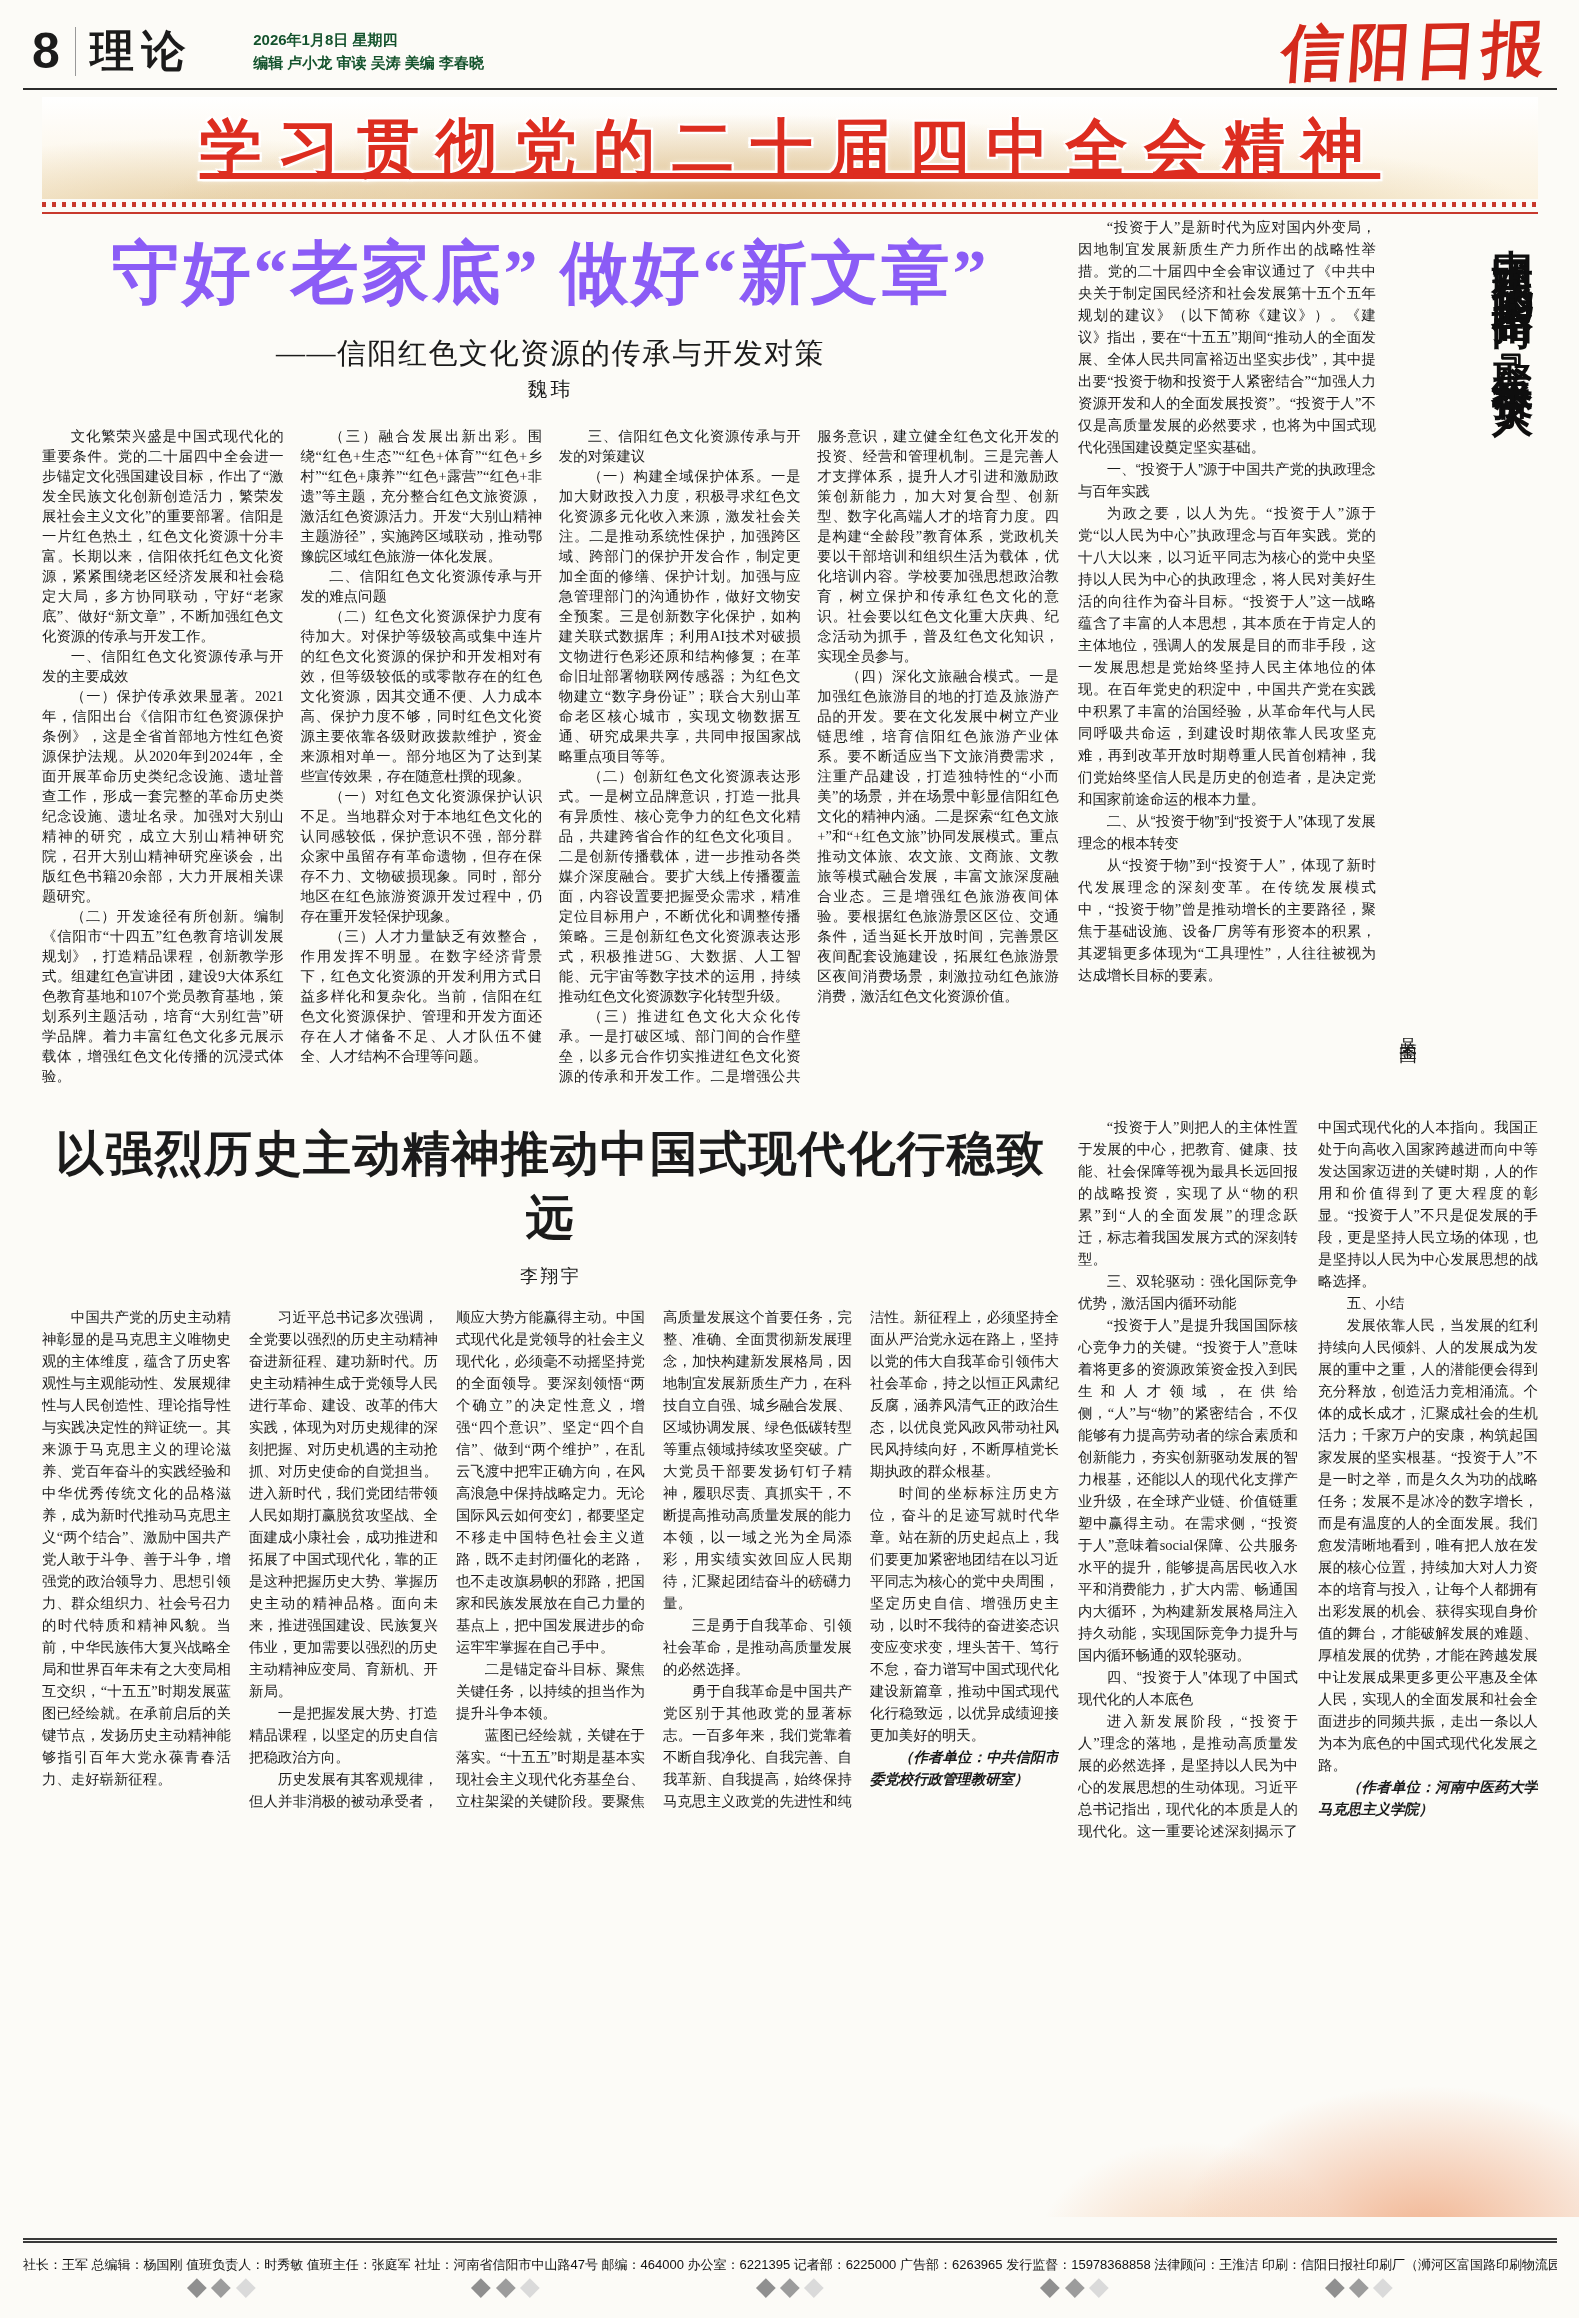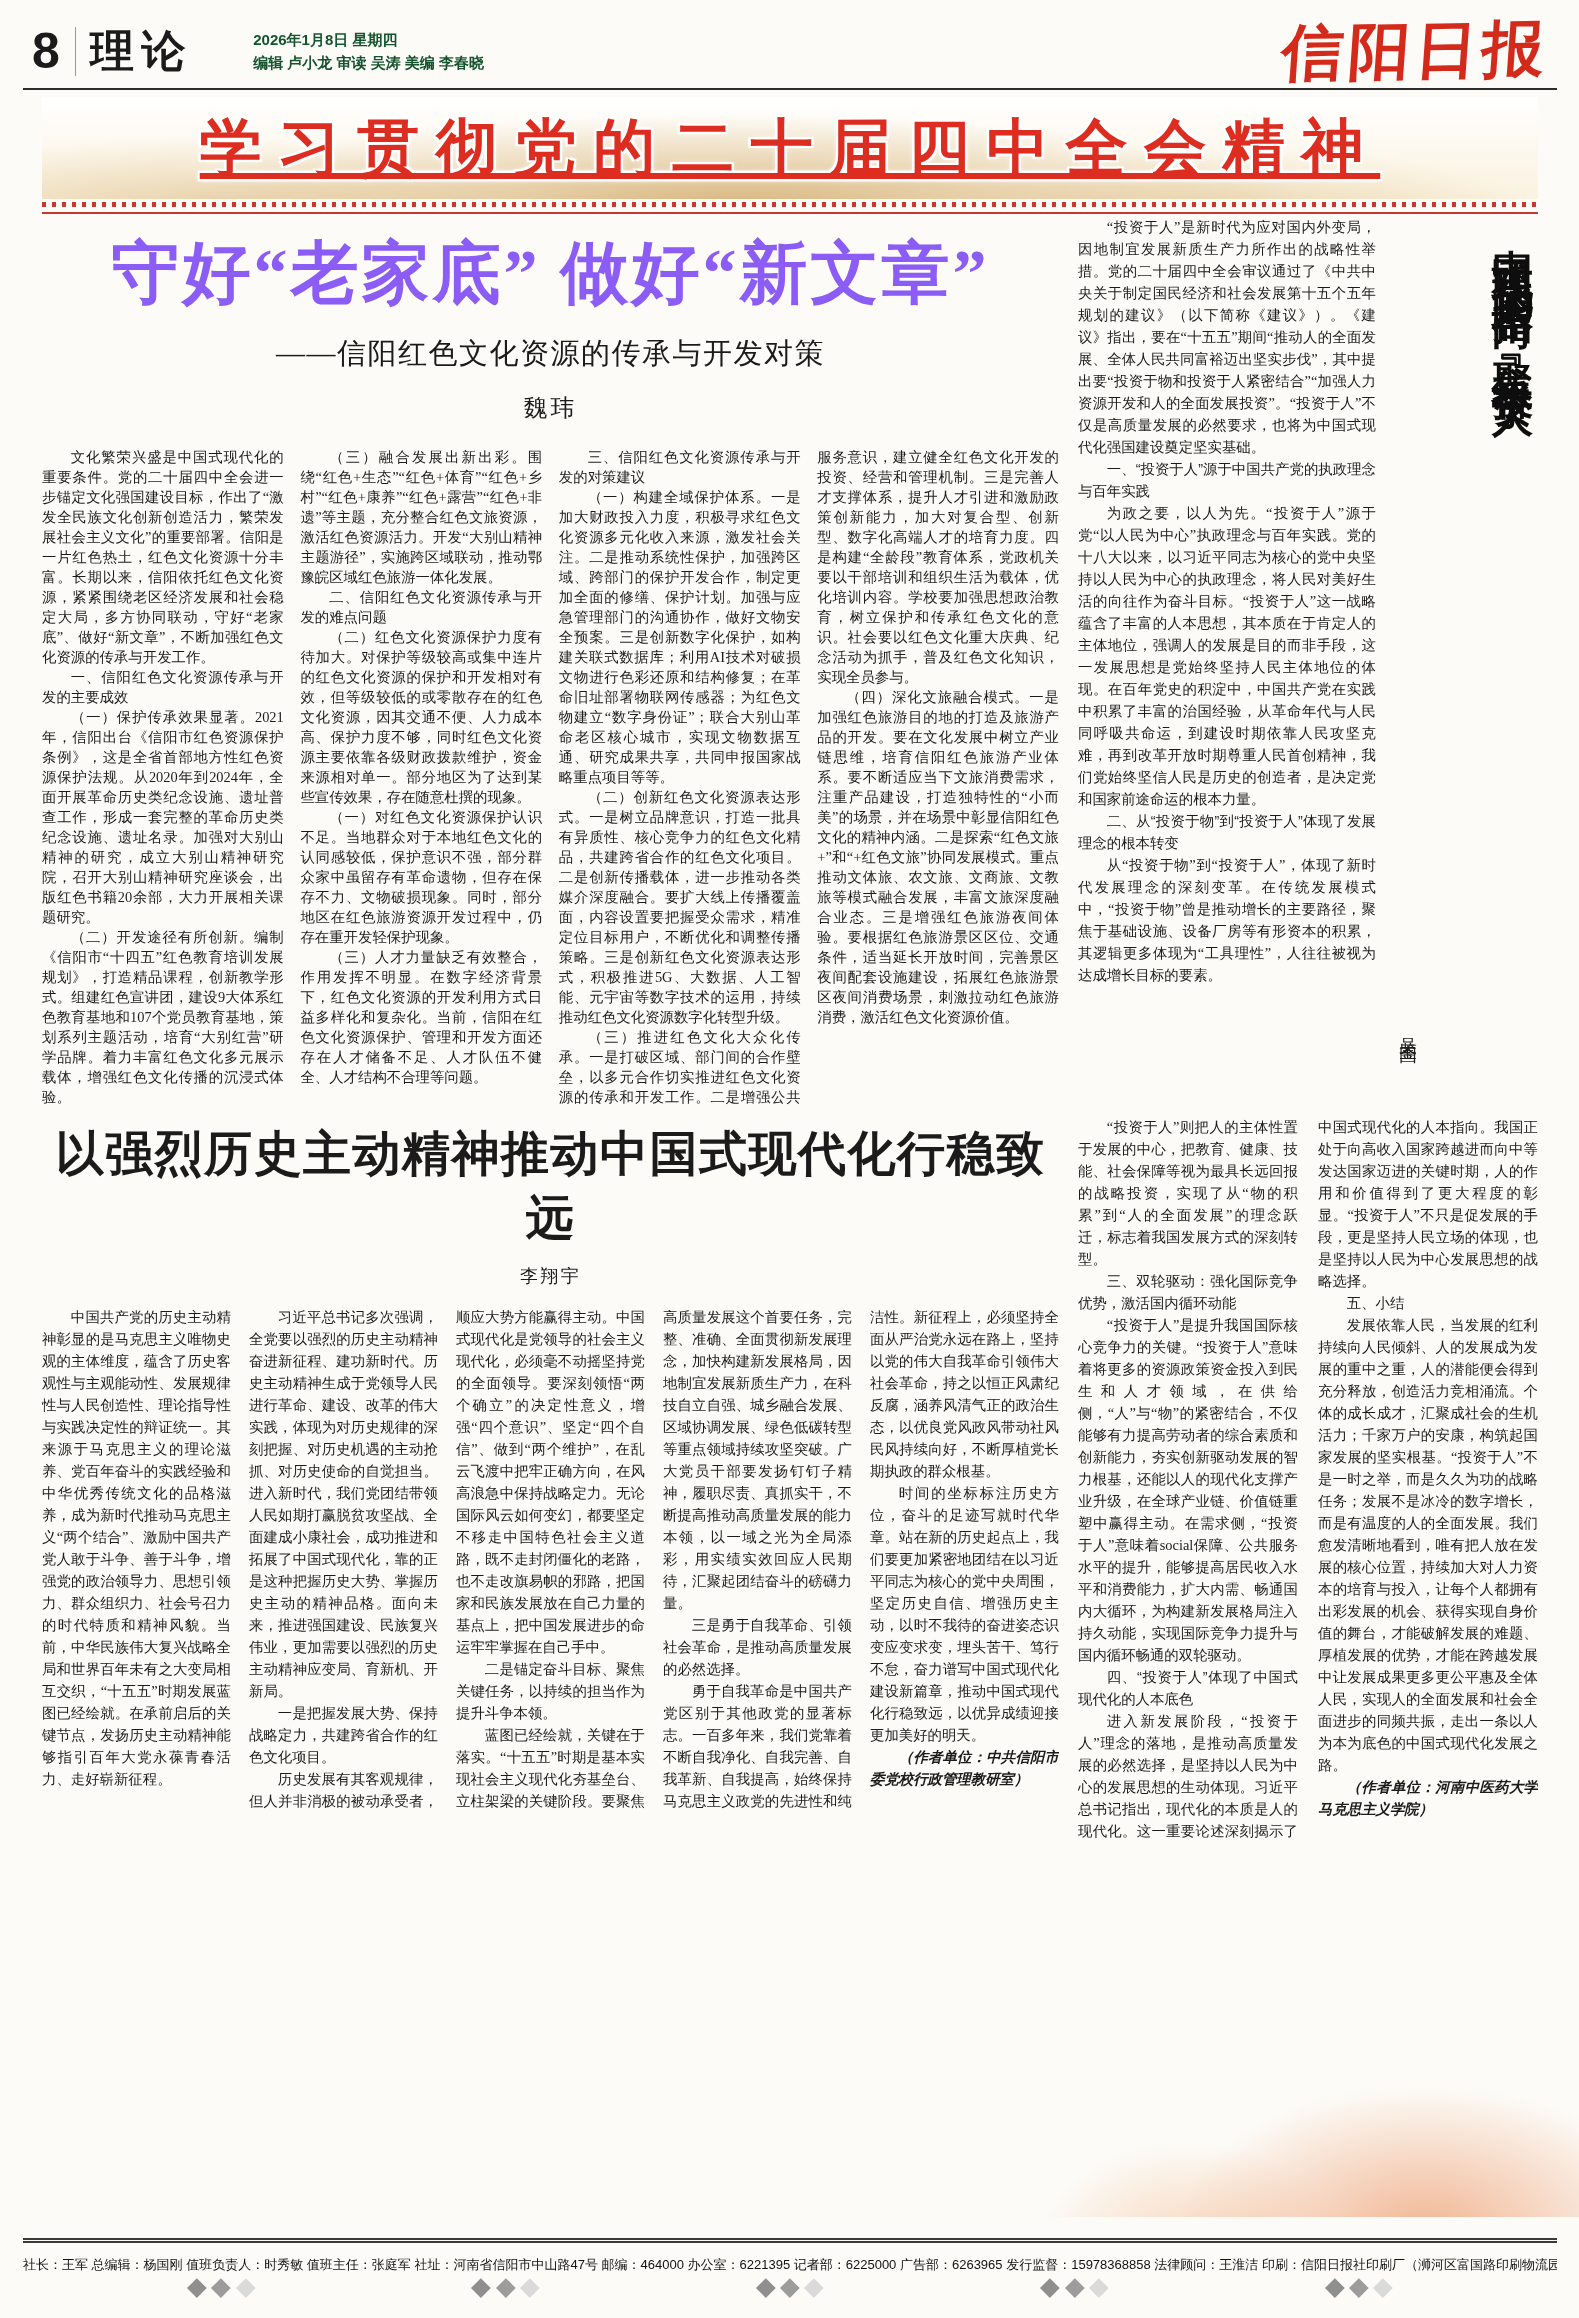--- a/index.html
+++ b/index.html
@@ -29,21 +29,21 @@
   .banner-title{ font-size:62px; font-weight:900; color:#dd2d20; letter-spacing:16.7px;
     font-family:"Liberation Serif",serif;
     text-shadow:-2.3px -2.3px 0 #fff, 2.3px -2.3px 0 #fff, -2.3px 2.3px 0 #fff, 2.3px 2.3px 0 #fff, 0 0 7.6px #fff;text-decoration:underline; }
   .banner-dots{ position:absolute; left:42px; right:42px; top:202px; height:4.6px;
     background:repeating-linear-gradient(90deg,#c8392d 0 3.8px, transparent 3.8px 10px); }
   .banner-line{ position:absolute; left:42px; right:42px; top:212px; border-top:2.3px solid #c8392d; }
   
   .a1{ position:absolute; left:42px; top:228px; width:1017px; }
   .a1-title{ font-size:68px; font-weight:900; text-align:center; letter-spacing:3px; color:#8b5cf6; }
   .a1-sub{ margin-top:15px; font-size:29px; text-align:center; letter-spacing:1.5px; }
-  .a1-byline{ margin-top:18px; font-size:24px; text-align:center; letter-spacing:3px; font-family:"Liberation Sans",sans-serif; }
+  .a1-byline{ margin-top:2px; font-size:20px; text-align:center; letter-spacing:3px; font-family:"Liberation Sans",sans-serif; }
   .body-cols{ text-align:justify; overflow:hidden; }
   .a1-body{ margin-top:23px; height:673px; column-count:4; column-gap:16.7px; font-size:14.4px; line-height:20px; }
   .para{ text-indent:2em; }
   .subhead{ font-weight:normal; font-family:"Liberation Sans",sans-serif; text-indent:2em; }
   .attr{ text-indent:2em; font-style:italic; font-weight:bold; }
   
   .a2{ position:absolute; left:42px; top:1122px; width:1017px; }
   .a2-title{ font-size:48px; font-weight:900; text-align:center; letter-spacing:1.5px; }
   .a2-byline{ margin-top:13.7px; font-size:18px; text-align:center; letter-spacing:2.3px; font-family:"Liberation Sans",sans-serif; }
   .a2-body{ margin-top:18px; height:963px; column-count:5; column-gap:18px; font-size:14.4px; line-height:22px; }
@@ -117,21 +117,21 @@
         <p class="para">（四）深化文旅融合模式。一是加强红色旅游目的地的打造及旅游产品的开发。要在文化发展中树立产业链思维，培育信阳红色旅游产业体系。要不断适应当下文旅消费需求，注重产品建设，打造独特性的“小而美”的场景，并在场景中彰显信阳红色文化的精神内涵。二是探索“红色文旅+”和“+红色文旅”协同发展模式。重点推动文体旅、农文旅、文商旅、文教旅等模式融合发展，丰富文旅深度融合业态。三是增强红色旅游夜间体验。要根据红色旅游景区区位、交通条件，适当延长开放时间，完善景区夜间配套设施建设，拓展红色旅游景区夜间消费场景，刺激拉动红色旅游消费，激活红色文化资源价值。</p>
       </div>
   </div>
 
   <div class="a2">
     <div class="a2-title">以强烈历史主动精神推动中国式现代化行稳致远</div>
     <div class="a2-byline">李翔宇</div>
     <div class="a2-body body-cols">
         <p class="para">中国共产党的历史主动精神彰显的是马克思主义唯物史观的主体维度，蕴含了历史客观性与主观能动性、发展规律性与人民创造性、理论指导性与实践决定性的辩证统一。其来源于马克思主义的理论滋养、党百年奋斗的实践经验和中华优秀传统文化的品格滋养，成为新时代推动马克思主义“两个结合”、激励中国共产党人敢于斗争、善于斗争，增强党的政治领导力、思想引领力、群众组织力、社会号召力的时代特质和精神风貌。当前，中华民族伟大复兴战略全局和世界百年未有之大变局相互交织，“十五五”时期发展蓝图已经绘就。在承前启后的关键节点，发扬历史主动精神能够指引百年大党永葆青春活力、走好崭新征程。</p>
         <p class="para">习近平总书记多次强调，全党要以强烈的历史主动精神奋进新征程、建功新时代。历史主动精神生成于党领导人民进行革命、建设、改革的伟大实践，体现为对历史规律的深刻把握、对历史机遇的主动抢抓、对历史使命的自觉担当。进入新时代，我们党团结带领人民如期打赢脱贫攻坚战、全面建成小康社会，成功推进和拓展了中国式现代化，靠的正是这种把握历史大势、掌握历史主动的精神品格。面向未来，推进强国建设、民族复兴伟业，更加需要以强烈的历史主动精神应变局、育新机、开新局。</p>
-        <div class="subhead">一是把握发展大势、保持战略定力，共建跨省合作的红色文化项目。</div>
+        <div class="subhead">一是把握发展大势、打造精品课程，以坚定的历史自信把稳政治方向。</div>
         <p class="para">历史发展有其客观规律，但人并非消极的被动承受者，顺应大势方能赢得主动。中国式现代化是党领导的社会主义现代化，必须毫不动摇坚持党的全面领导。要深刻领悟“两个确立”的决定性意义，增强“四个意识”、坚定“四个自信”、做到“两个维护”，在乱云飞渡中把牢正确方向，在风高浪急中保持战略定力。无论国际风云如何变幻，都要坚定不移走中国特色社会主义道路，既不走封闭僵化的老路，也不走改旗易帜的邪路，把国家和民族发展放在自己力量的基点上，把中国发展进步的命运牢牢掌握在自己手中。</p>
         <div class="subhead">二是锚定奋斗目标、聚焦关键任务，以持续的担当作为提升斗争本领。</div>
         <p class="para">蓝图已经绘就，关键在于落实。“十五五”时期是基本实现社会主义现代化夯基垒台、立柱架梁的关键阶段。要聚焦高质量发展这个首要任务，完整、准确、全面贯彻新发展理念，加快构建新发展格局，因地制宜发展新质生产力，在科技自立自强、城乡融合发展、区域协调发展、绿色低碳转型等重点领域持续攻坚突破。广大党员干部要发扬钉钉子精神，履职尽责、真抓实干，不断提高推动高质量发展的能力本领，以一域之光为全局添彩，用实绩实效回应人民期待，汇聚起团结奋斗的磅礴力量。</p>
         <div class="subhead">三是勇于自我革命、引领社会革命，是推动高质量发展的必然选择。</div>
         <p class="para">勇于自我革命是中国共产党区别于其他政党的显著标志。一百多年来，我们党靠着不断自我净化、自我完善、自我革新、自我提高，始终保持马克思主义政党的先进性和纯洁性。新征程上，必须坚持全面从严治党永远在路上，坚持以党的伟大自我革命引领伟大社会革命，持之以恒正风肃纪反腐，涵养风清气正的政治生态，以优良党风政风带动社风民风持续向好，不断厚植党长期执政的群众根基。</p>
         <p class="para">时间的坐标标注历史方位，奋斗的足迹写就时代华章。站在新的历史起点上，我们要更加紧密地团结在以习近平同志为核心的党中央周围，坚定历史自信、增强历史主动，以时不我待的奋进姿态识变应变求变，埋头苦干、笃行不怠，奋力谱写中国式现代化建设新篇章，推动中国式现代化行稳致远，以优异成绩迎接更加美好的明天。</p>
         <div class="attr">（作者单位：中共信阳市委党校行政管理教研室）</div>
       </div>
   </div>
 

